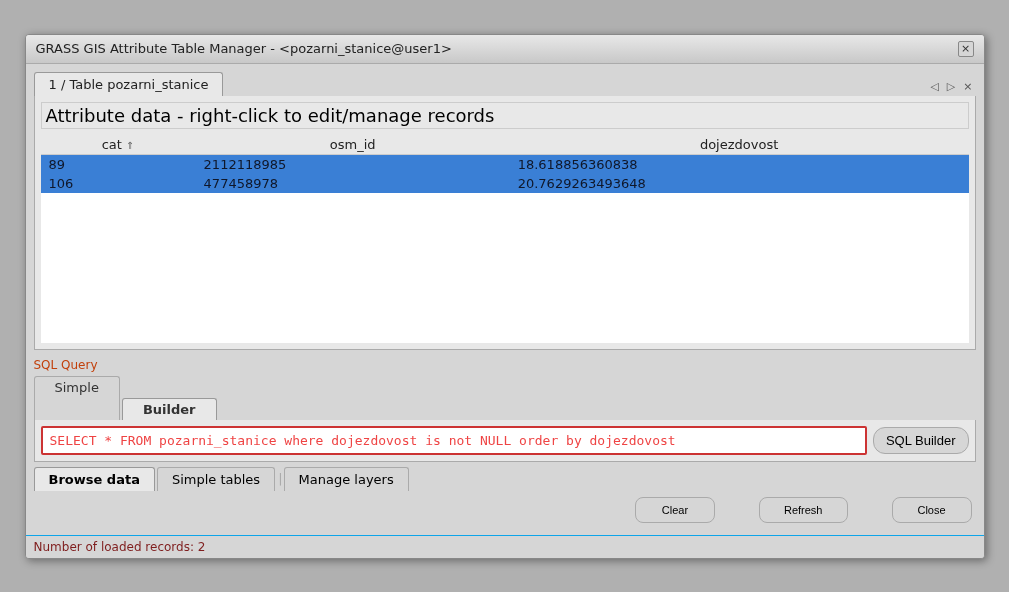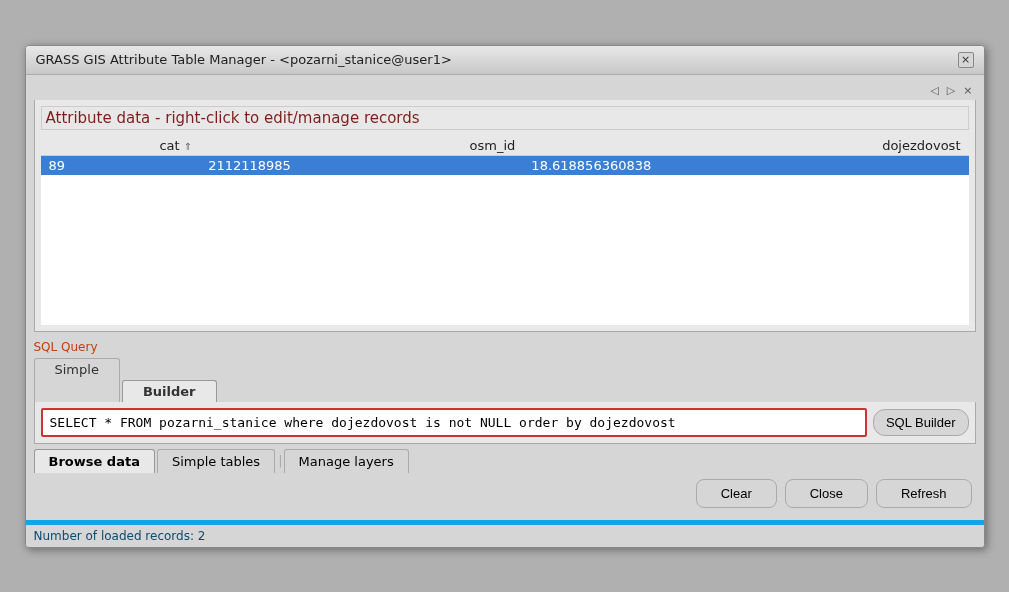--- a/index.html
+++ b/index.html
@@ -88,50 +88,50 @@
       padding: 1px 3px;
     }
     
     .table-container {
       background: #e8e8e8;
       border: 1px solid #aaa;
       border-top: none;
       padding: 6px;
     }
     .attribute-label {
-      font-size: 15px;
-      color: #7f1d1d;
+      font-size: 18px;
+      color: #000000;
       margin-bottom: 6px;
       border: 1px solid #ccc;
       padding: 2px 4px;
       background: #e8e8e8;
     }
     .data-table {
       width: 100%;
       border-collapse: collapse;
       background: white;
     }
     .data-table th {
-      text-align: right;
+      text-align: center;
       padding: 2px 8px;
       background: #e8e8e8;
       border-bottom: 1px solid #ccc;
       font-weight: normal;
       font-size: 13px;
       color: #222;
       margin-left: 28px;
     }
     .data-table th .sort-icon {
       font-size: 10px;
       color: #666;
     }
     .data-table td {
       padding: 2px 8px;
       font-size: 13px;
-      color: #ffffff;
+      color: #0f172a;
     }
     .data-table tr.selected td {
       background: #3a7fd5;
     }
     .table-empty-space {
       height: 150px;
       background: white;
     }
     
     .sql-section {
@@ -173,21 +173,21 @@
       padding: 6px;
     }
     .sql-input {
       flex: 1;
       padding: 5px 7px;
       border: 2px solid #cc3333;
       border-radius: 2px;
       font-size: 13px;
       font-family: 'DejaVu Sans Mono', monospace;
       background: white;
-      color: #000000;
+      color: #ef4444;
       outline: none;
     }
     .sql-builder-btn {
       padding: 5px 12px;
       background: #d6d6d6;
       border: 1px solid #aaa;
       border-radius: 12px;
       cursor: pointer;
       font-size: 13px;
       white-space: nowrap;
@@ -225,46 +225,48 @@
       gap: 8px;
       padding: 6px 4px 4px 4px;
       background: #d6d6d6;
     }
     .action-btn {
       padding: 6px 24px;
       background: #d6d6d6;
       border: 1px solid #aaa;
       border-radius: 8px;
       cursor: pointer;
-      font-size: 13px;
+      font-size: 11px;
       min-width: 80px;
       text-align: center;
+      margin-left: 36px;
     }
     
     .status-bar {
       padding: 4px 8px;
       font-size: 12px;
-      color: #0c4a6e;
-      background: #d6d6d6;
-      border-top: 5px solid #0ea5e9;
+      color: #7f1d1d;
+      background: #d6d6d6;
+      border-top: 1px solid #0ea5e9;
     }
   </style>
 </head>
 <body>
 
 <div class="window">
 
   <div class="title-bar">
     <span class="title-bar-text">GRASS GIS Attribute Table Manager - &lt;pozarni_stanice@user1&gt;</span>
     <div class="close-btn">×</div>
   </div>
 
   <div class="window-body">
 
     <div class="tab-bar">
+      <div class="tab active">1 / Table pozarni_stanice</div>
       <div class="tab-nav-arrows">
         <span class="tab-nav-arrow">◁</span>
         <span class="tab-nav-arrow">▷</span>
         <span class="tab-nav-arrow">×</span>
       </div>
     </div>
 
     <div class="table-container">
       <div class="attribute-label">Attribute data - right-click to edit/manage records</div>
       <table class="data-table">
@@ -281,20 +283,25 @@
               <span>dojezdovost</span>
             </th>
           </tr>
         </thead>
         <tbody id="table-body">
         <tr class="selected">
               <td>89</td>
               <td>2112118985</td>
               <td>18.618856360838</td>
             </tr>
+            <tr class="selected">
+              <td>106</td>
+              <td>477458978</td>
+              <td>20.7629263493648</td>
+            </tr>
           </tbody>
       </table>
       <div class="table-empty-space"></div>
     </div>
 
     <div class="sql-section">
       <div class="sql-label">SQL Query</div>
       <div class="sql-tabs">
         <div class="sql-tab">Simple</div>
         <div class="sql-tab active">Builder</div>
@@ -307,21 +314,21 @@
 
     <div class="bottom-tabs">
       <div class="bottom-tab active">Browse data</div>
       <div class="bottom-tab">Simple tables</div>
       <span class="bottom-tab-sep">|</span>
       <div class="bottom-tab">Manage layers</div>
     </div>
 
     <div class="action-row">
       <button class="action-btn">Clear</button>
+      <button class="action-btn">Refresh</button>
       <button class="action-btn">Close</button>
-      <button class="action-btn">Refresh</button>
     </div>
   </div>
 
   <div class="status-bar">
     <span>Number of loaded records: 2</span>
   </div>
 </div>
 
 </body></html>

